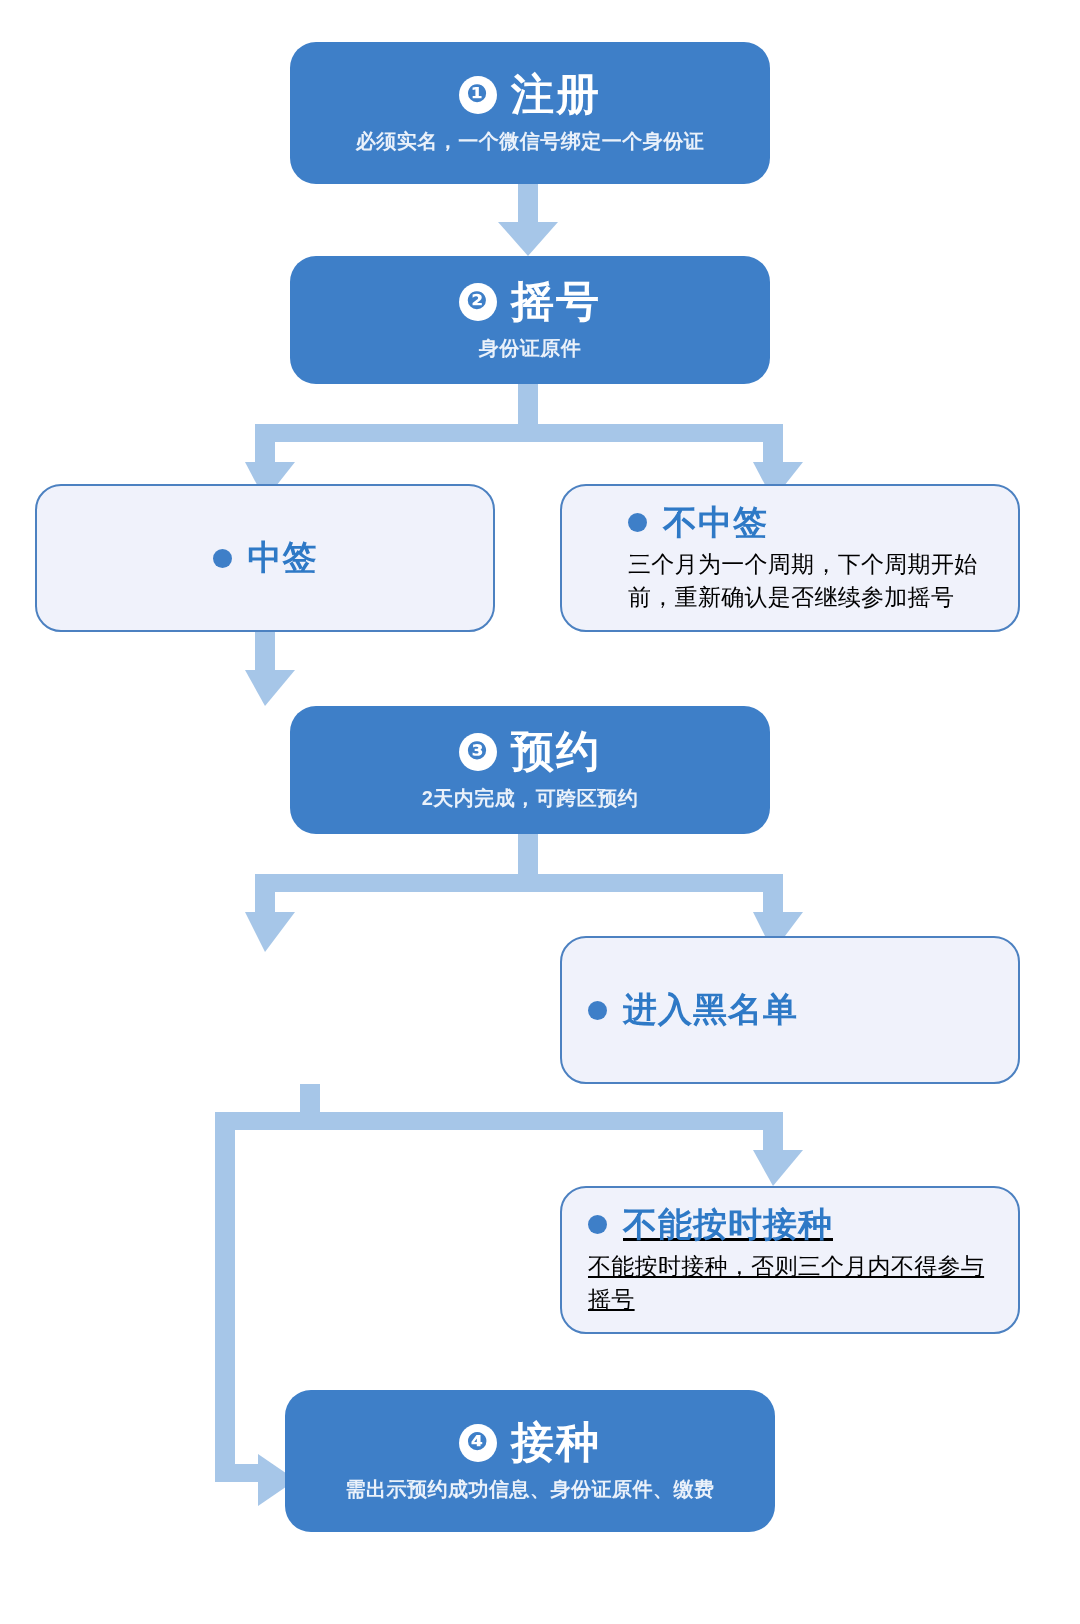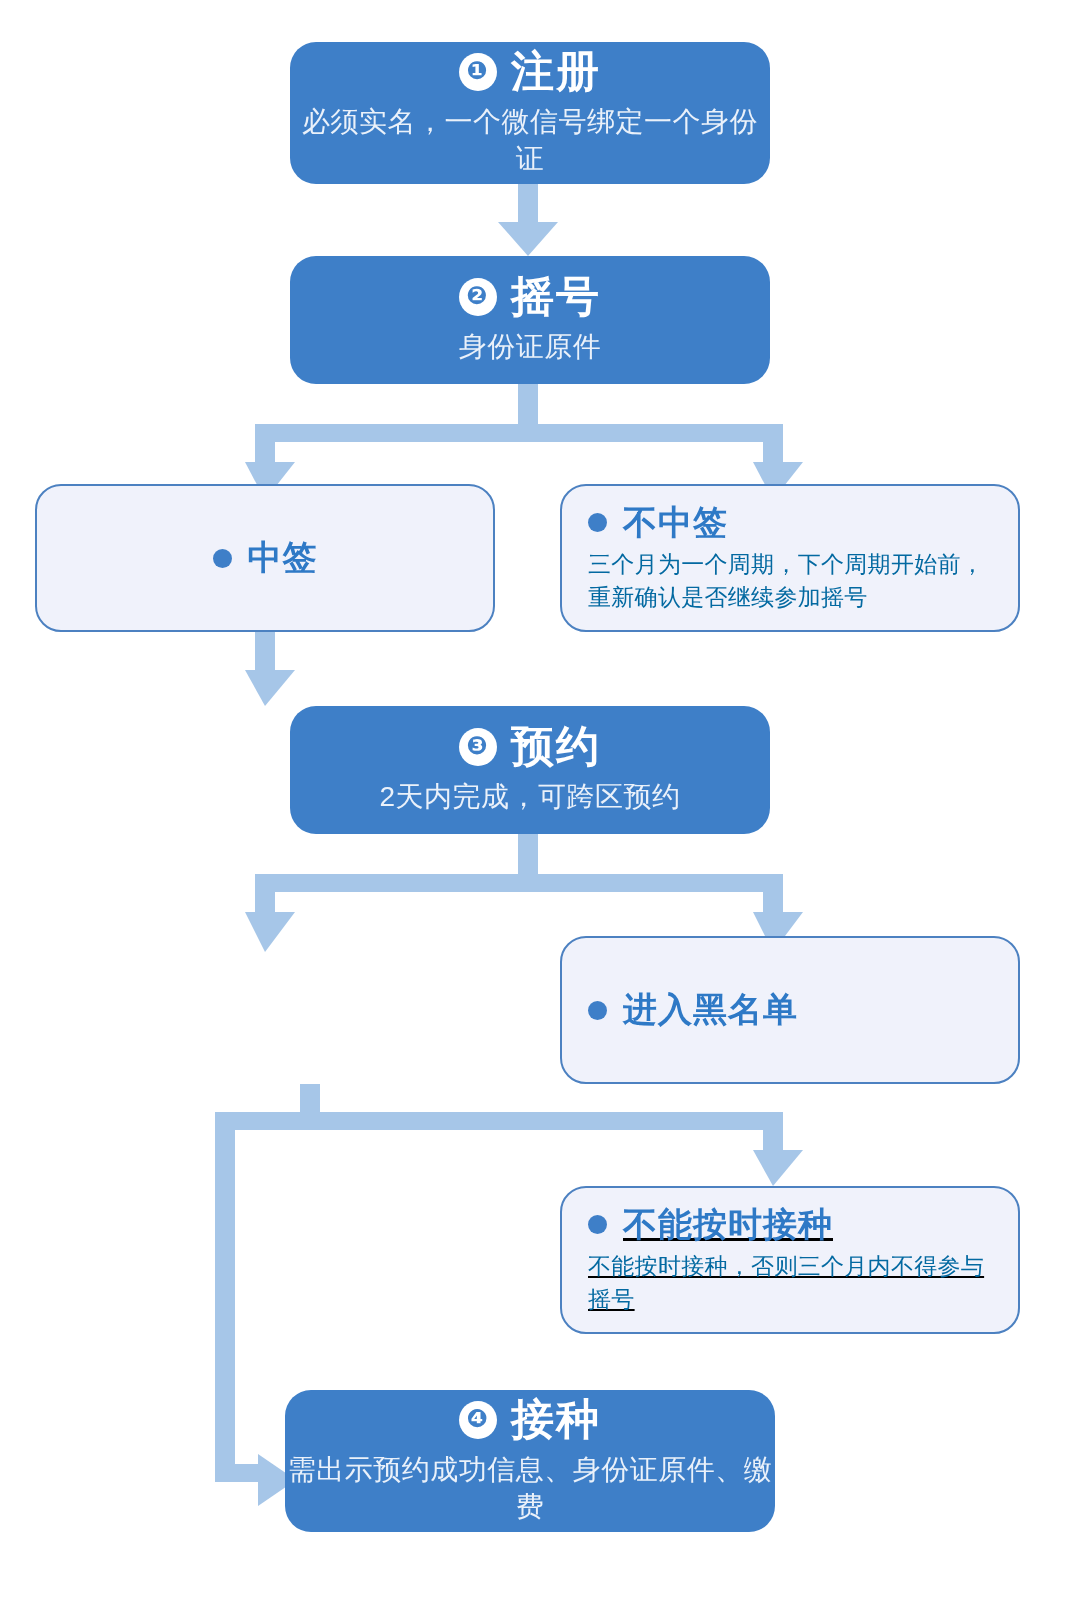--- a/index.html
+++ b/index.html
@@ -74,25 +74,26 @@
     background: #ffffff;
     color: #3E7FC8;
     font-size: 25px;
     font-weight: bold;
     line-height: 1;
     padding-bottom: 2px;
     box-sizing: border-box;
   }
   .p-sub {
     margin-top: 10px;
-    font-size: 28px;
+    font-size: 20px;
     color: #EAF1FA;
     letter-spacing: 0.5px;
     line-height: 1.3;
     text-align: center;
+    font-weight: bold;
   }
 
   
   .b-inner {
     padding: 0 26px;
   }
   .b-inner.center {
     padding: 0;
     text-align: left;
   }
@@ -113,30 +114,30 @@
     width: 19px;
     height: 19px;
     border-radius: 50%;
     background: #3E7FC8;
     flex: 0 0 auto;
     display: inline-block;
   }
   .b-sub {
     margin-top: 6px;
     font-size: 23px;
-    color: #0369a1;
+    color: #000000;
     line-height: 1.42;
     letter-spacing: 0.3px;
   }
 
   
   #box-register      { left: 290px;  top: 42px;   width: 480px;  height: 142px; }
   #box-lottery       { left: 290px;  top: 256px;  width: 480px;  height: 128px; }
   #box-win           { left: 35px;   top: 484px;  width: 460px;  height: 148px; }
-  #box-nowin         { left: 560px;  top: 484px;  width: 460px;  height: 148px; }
+  #box-nowin         { left: 560px;  top: 484px;  width: 460px;  height: 148px; padding-left: 40px; }
   #box-appoint       { left: 290px;  top: 706px;  width: 480px;  height: 128px; }
   #box-done          { left: 35px;   top: 936px;  width: 460px;  height: 148px; }
   #box-giveup        { left: 560px;  top: 936px;  width: 460px;  height: 148px; }
   #box-late          { left: 560px;  top: 1186px; width: 460px;  height: 148px; text-decoration: underline; }
   #box-vaccinate     { left: 285px;  top: 1390px; width: 490px;  height: 142px; }
 </style>
 </head>
 <body>
 
 <div id="canvas">

